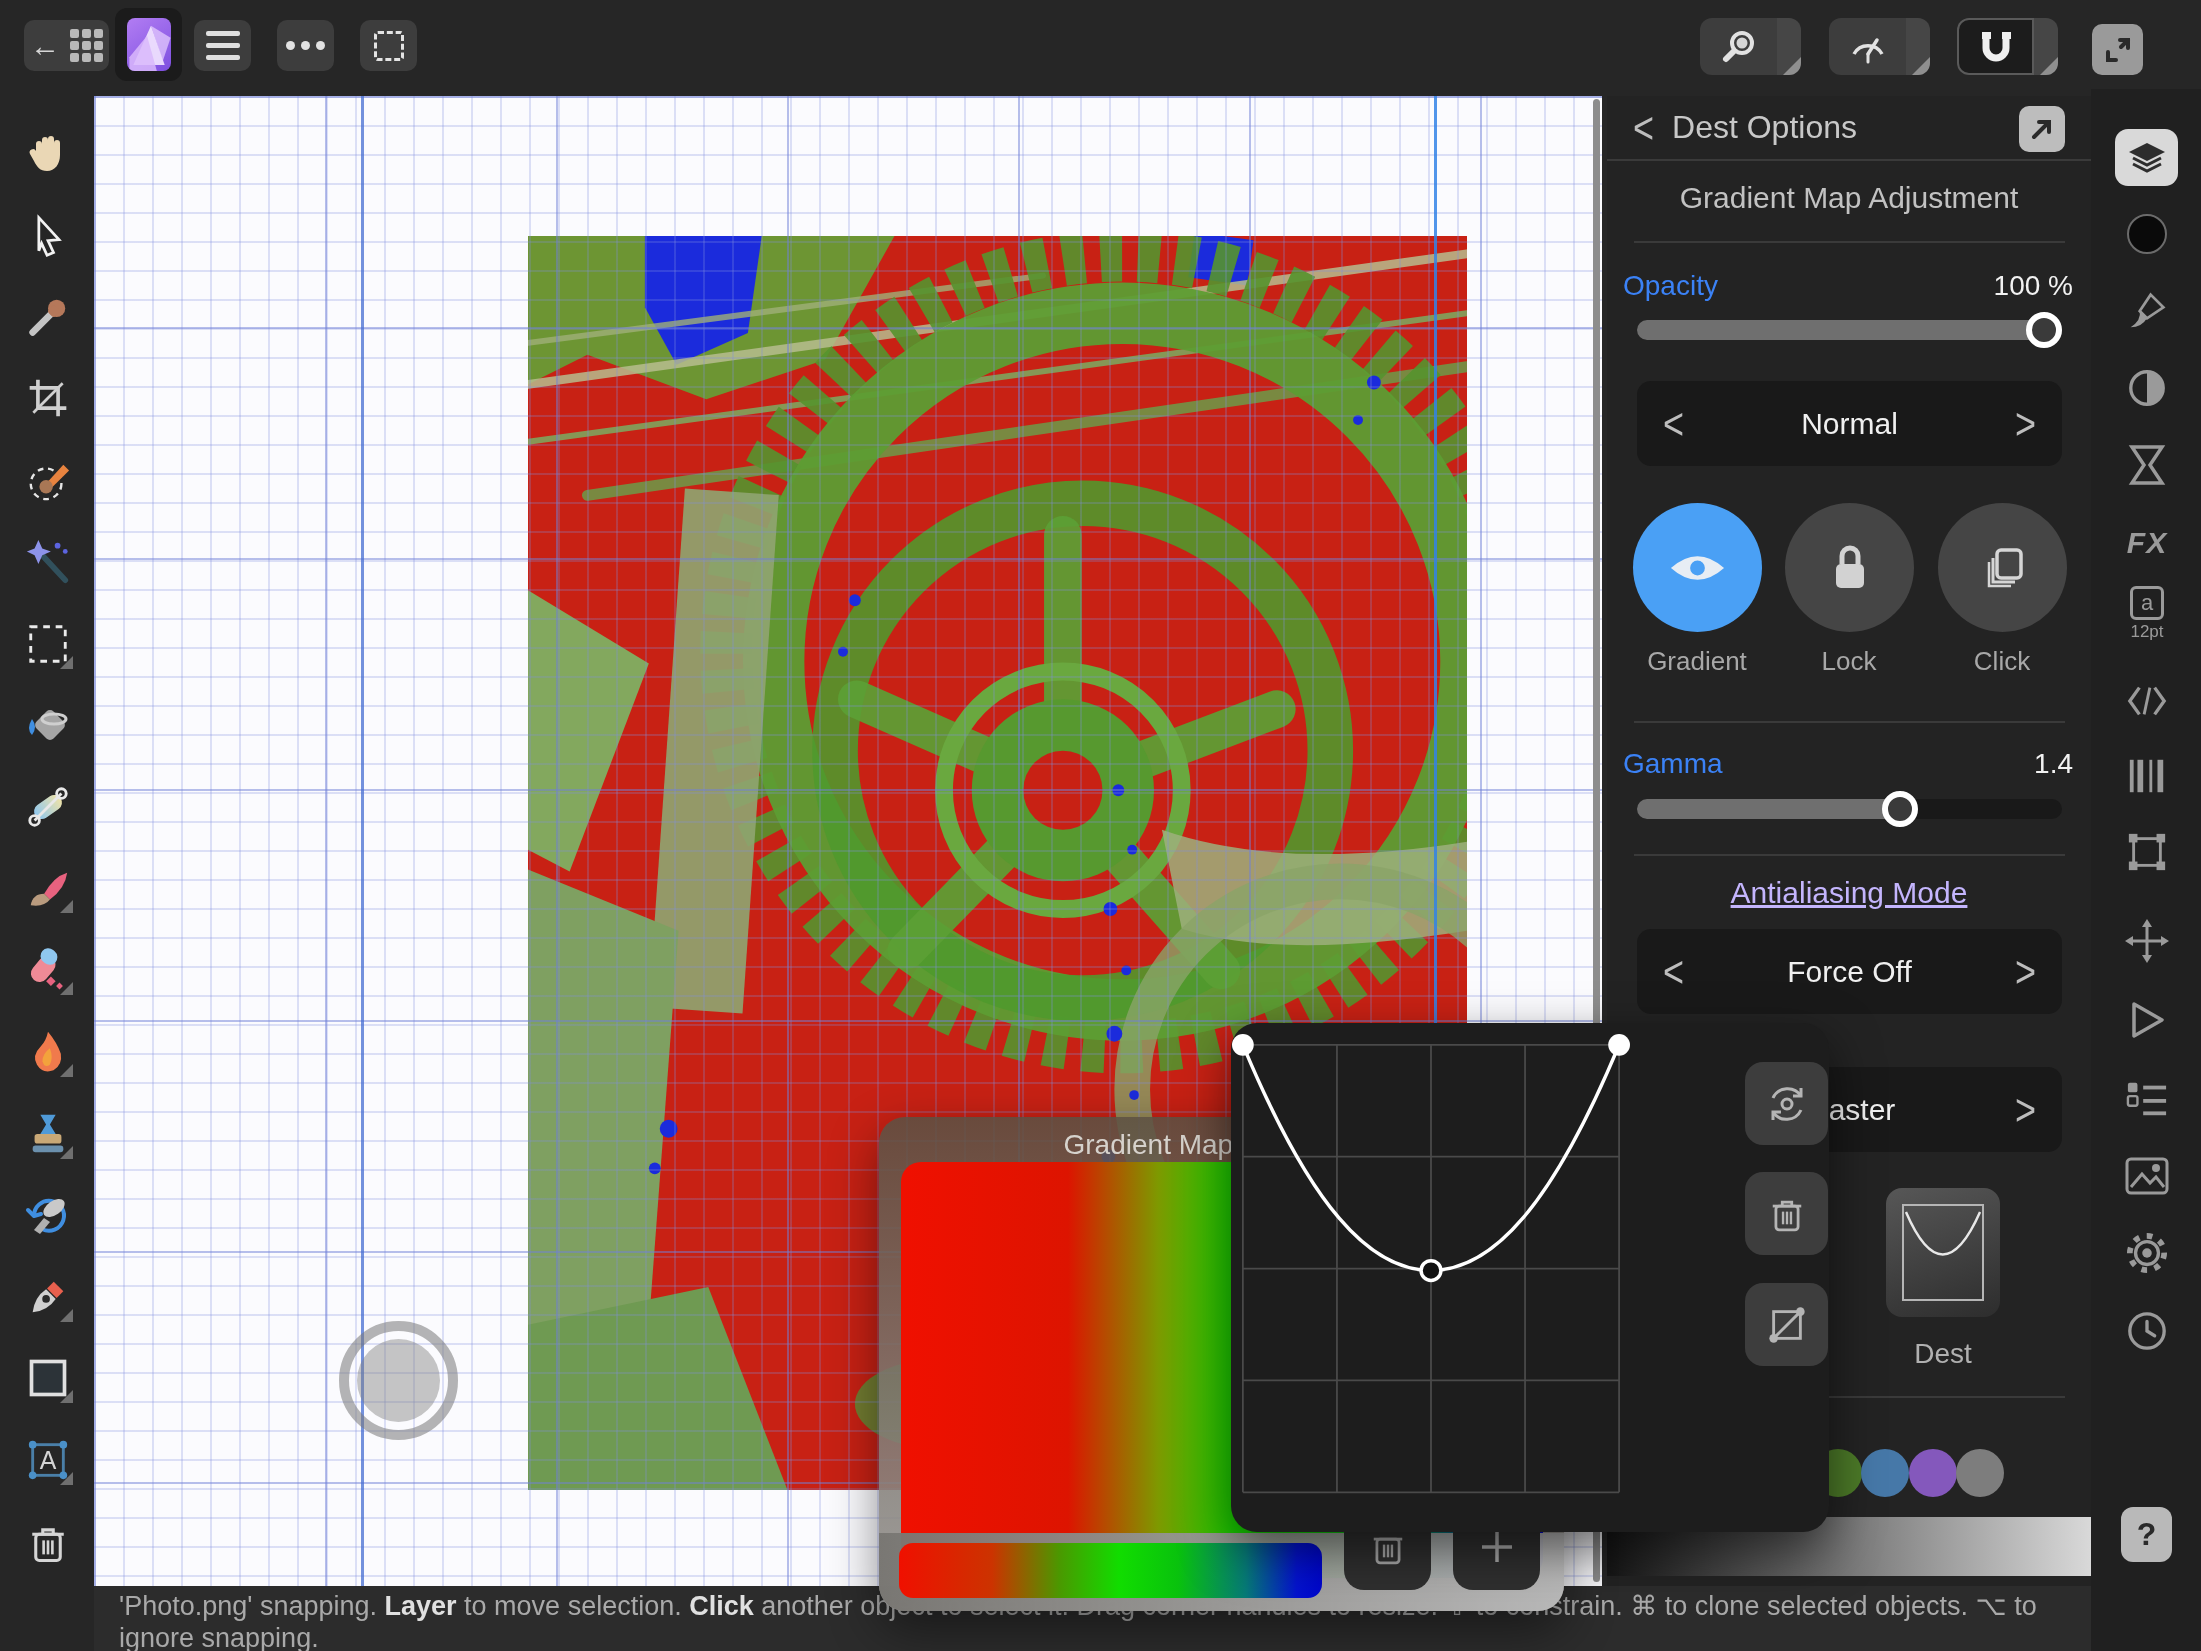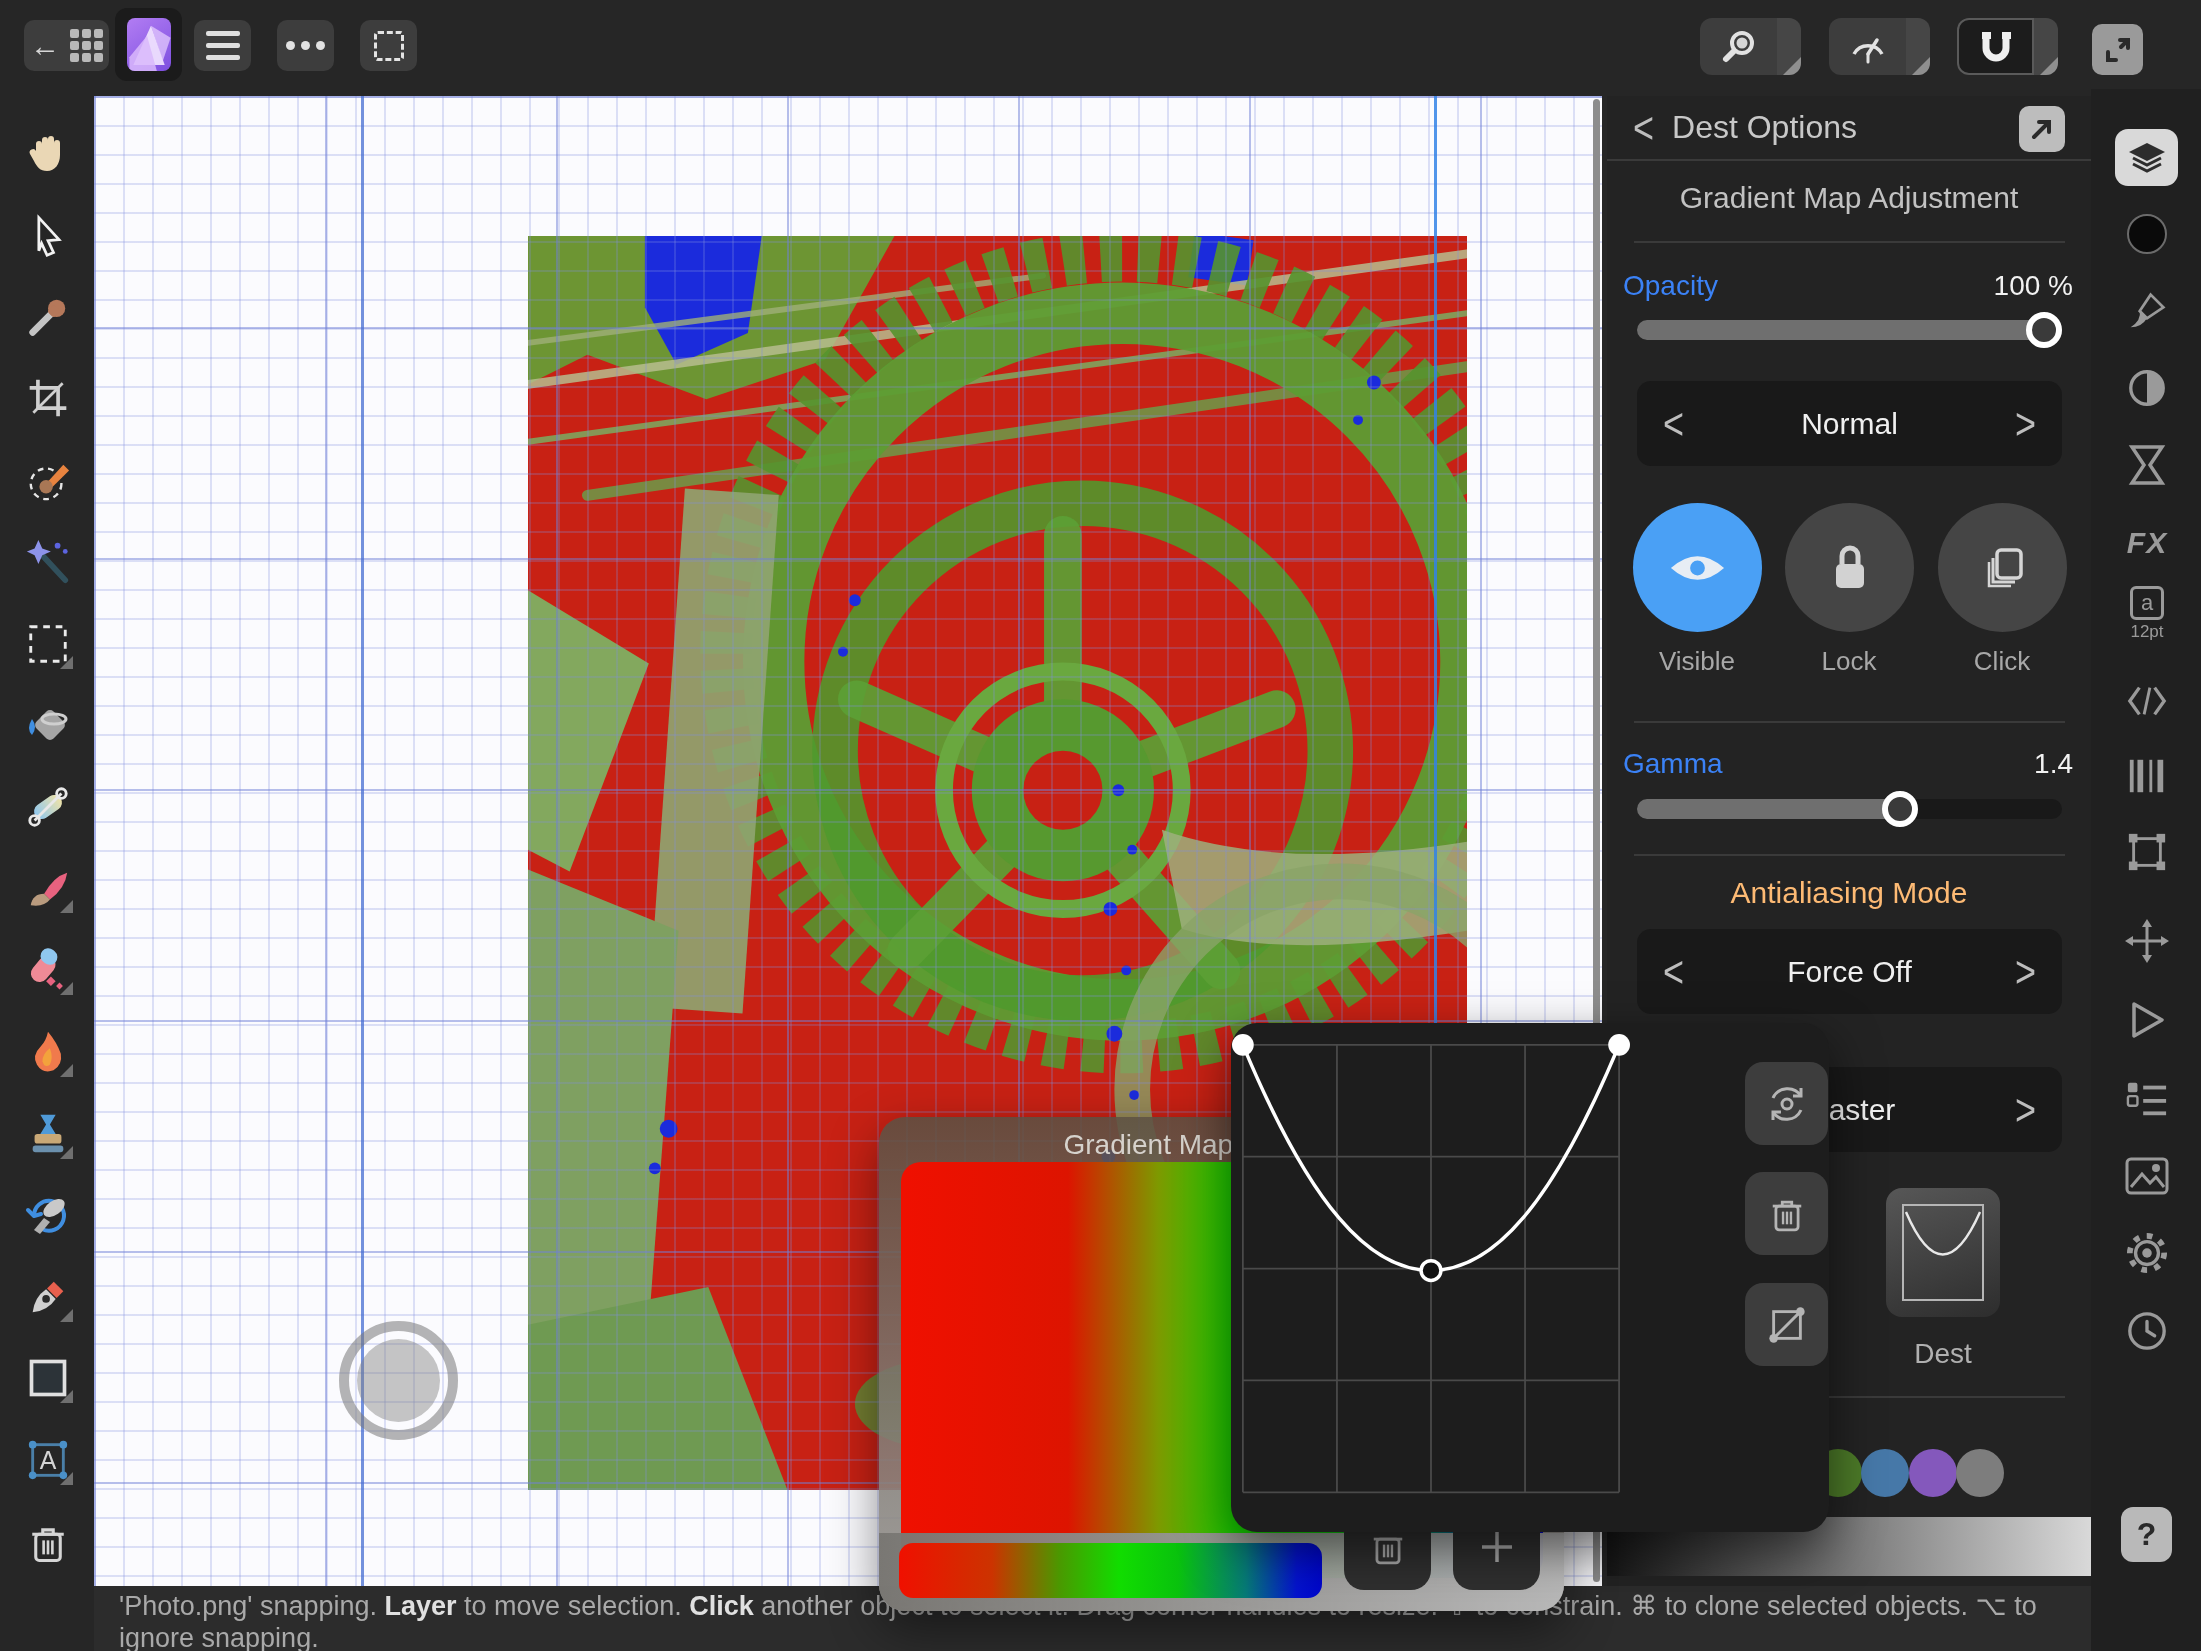--- a/index.html
+++ b/index.html
@@ -73,21 +73,21 @@
   .slider .fill { position:absolute; left:0; top:0; height:20px; border-radius:10px; background:#6f6f6f; }
   .slider .knob { position:absolute; top:-8px; width:36px; height:36px; border-radius:50%; background:#3a3a3a;
                   border:6px solid #ffffff; }
   .stepper { position:absolute; left:30px; width:425px; height:85px; background:#191919; border-radius:14px;
              display:flex; align-items:center; justify-content:space-between; padding:0 26px; }
   .stepper .lbl { position:absolute; left:0; width:100%; text-align:center; font-size:30px; color:#f0f0f0; }
   .circbtn { position:absolute; width:129px; height:129px; border-radius:50%; background:#454545;
              display:flex; align-items:center; justify-content:center; }
   .circbtn.active { background:#4aa0f5; }
   .circlbl { position:absolute; width:158px; text-align:center; font-size:26px; color:#a8a8a8; }
-  .secttl { position:absolute; left:0; width:100%; text-align:center; font-size:30px; color:#fdba74; }
+  .secttl { position:absolute; left:0; width:100%; text-align:center; font-size:30px; color:#c4b5fd;text-decoration:underline; }
   .destthumb { position:absolute; left:279px; top:1092px; width:114px; height:129px; border-radius:16px;
                background:linear-gradient(160deg,#575757,#2d2d2d); display:flex; align-items:center; justify-content:center; }
   .destthumb .inner { width:82px; height:97px; border:2px solid #b5b5b5; position:relative; }
   .destlbl { position:absolute; left:279px; top:1242px; width:114px; text-align:center; font-size:28px; color:#b0b0b0; }
   .swatch { position:absolute; top:1353px; width:48px; height:48px; border-radius:50%; }
   .graybar { position:absolute; left:0; top:1421px; width:484px; height:59px;
              background:linear-gradient(to right,#161616,#d9d9d9); }
 
   
   .strip { position:absolute; left:2091px; top:89px; width:111px; height:1562px; background:#202020; z-index:12; }
@@ -460,21 +460,21 @@
         <path d="M12 20 V12 a8 8 0 0 1 16 0 v8" fill="none" stroke="#d2d2d2" stroke-width="5"></path>
       </svg>
     </div>
     <div class="circbtn" style="left:331px; top:407px">
       <svg width="48" height="48" viewBox="0 0 48 48">
         <rect x="18" y="6" width="24" height="28" rx="4" fill="none" stroke="#d6d6d6" stroke-width="3.5"></rect>
         <path d="M14 14 V38 H36" fill="none" stroke="#d6d6d6" stroke-width="3"></path>
         <path d="M10 18 V42 H32" fill="none" stroke="#d6d6d6" stroke-width="2.5"></path>
       </svg>
     </div>
-    <span class="circlbl" style="left:11px; top:550px">Visible</span>
+    <span class="circlbl" style="left:11px; top:550px">Gradient</span>
     <span class="circlbl" style="left:163px; top:550px">Lock</span>
     <span class="circlbl" style="left:316px; top:550px">Click</span>
 
     <div class="pdivider" style="top:625px"></div>
     <span class="rowlabel" style="top:652px">Gamma</span>
     <span class="rowvalue" style="top:652px">1.4</span>
     <div class="slider" style="top:703px">
       <span class="fill" style="width:262px"></span>
       <span class="knob" style="left:245px"></span>
     </div>

